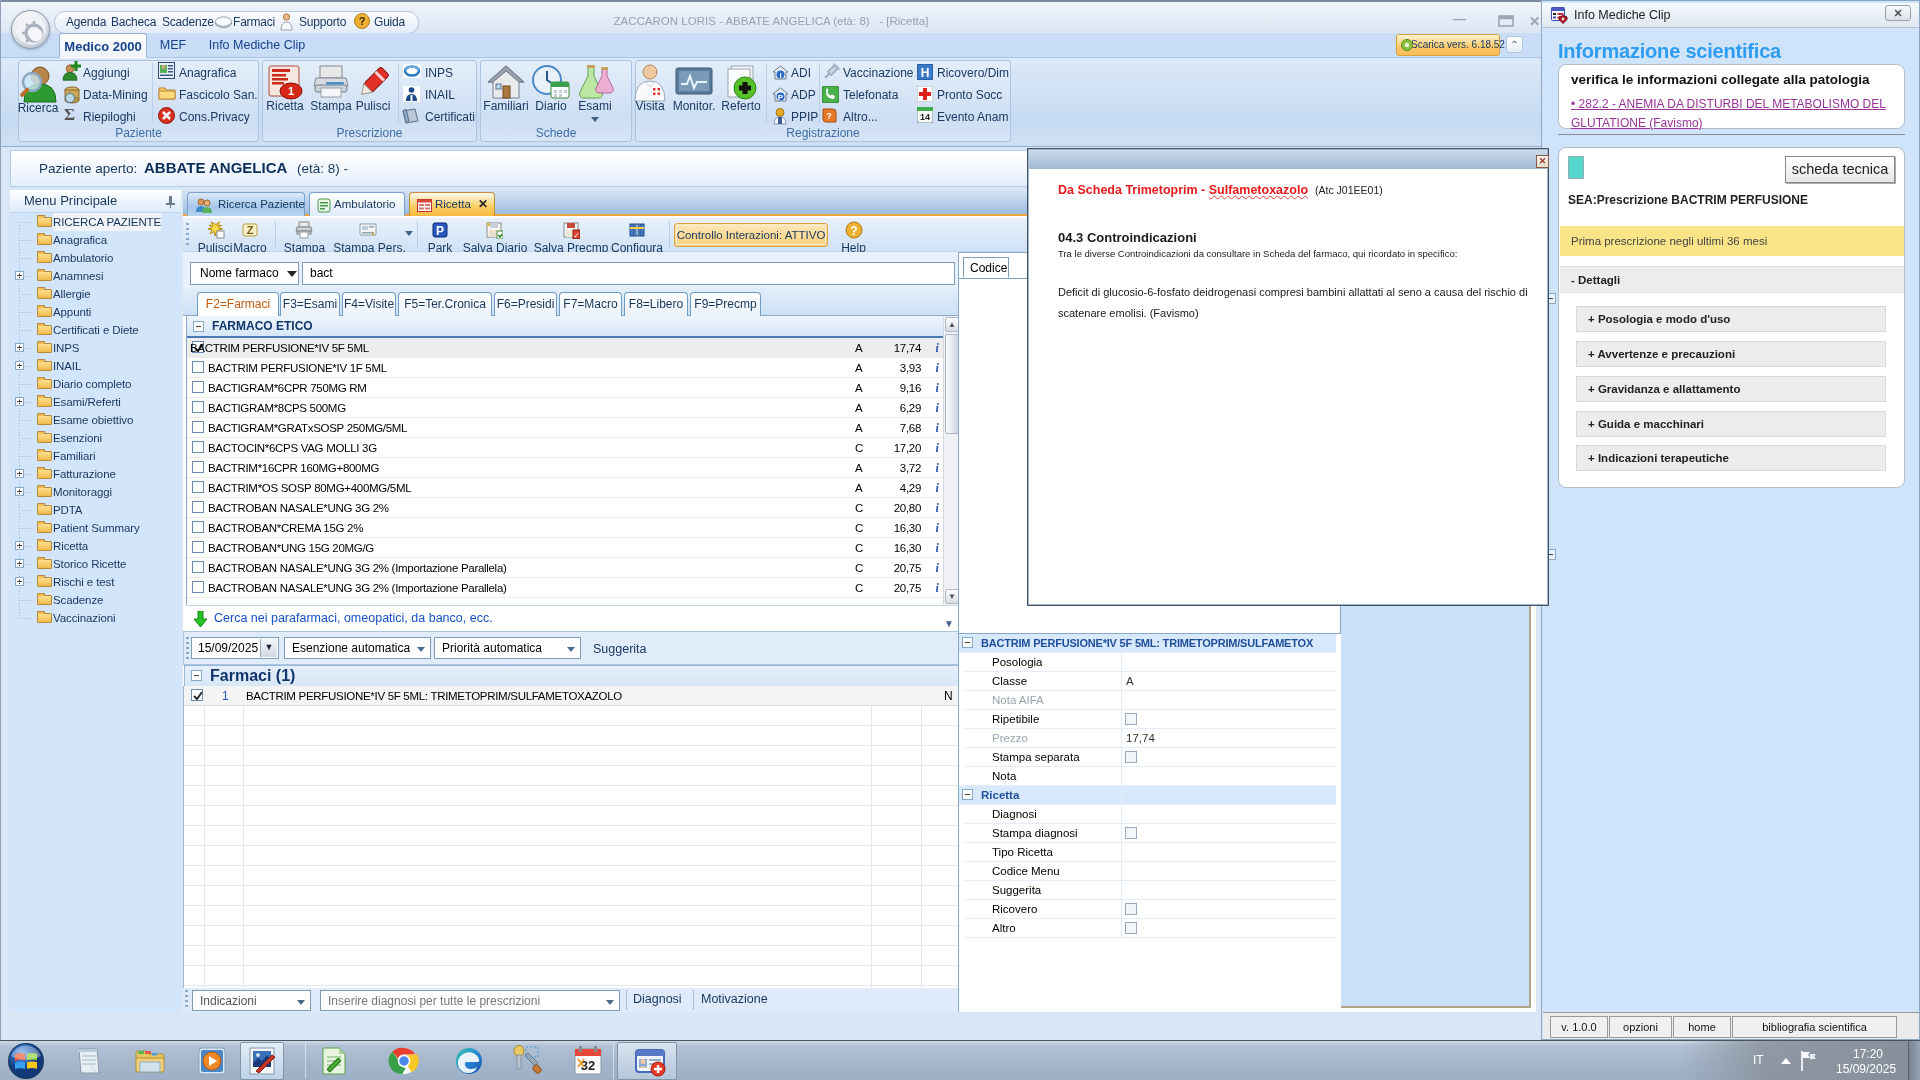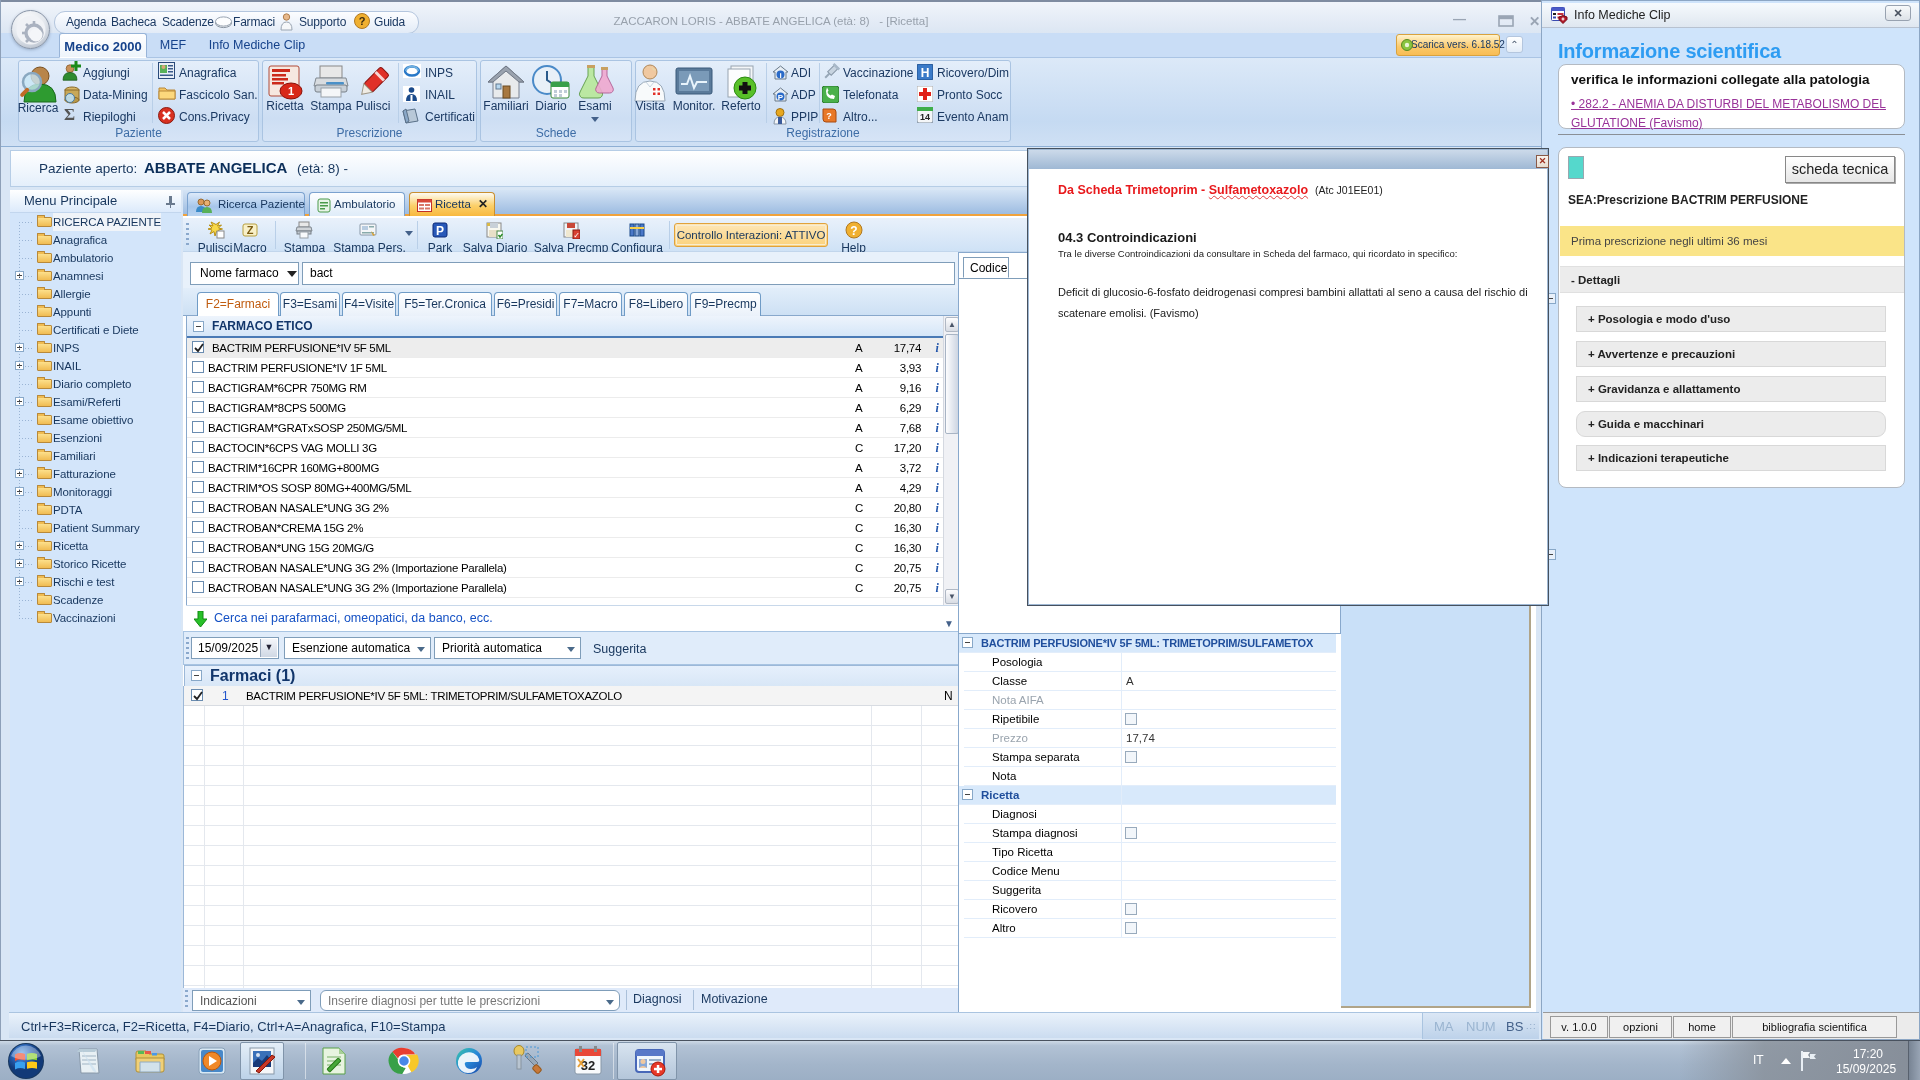--- a/index.html
+++ b/index.html
@@ -620,21 +620,21 @@
         <div class="ftab" style="left:507px;width:71px;">F9=Precmp</div>
       </div>
       <div id="druglist">
         <div id="listheader"><div class="minusbox" style="left:6px;top:5px;"></div><span style="padding-left:25px;">FARMACO ETICO</span></div>
         <div class="drow" style="top:22px;background:#ededed;">
           <div class="cbx" style="background:#fff;">
             <svg width="12" height="12">
               <path d="M2 6 l3 3 l5 -7" stroke="#222" stroke-width="1.8" fill="none"></path>
             </svg>
           </div>
-          <span class="abs" style="left:25px;">BACTRIM PERFUSIONE*IV 5F 5ML</span>
+          <span class="abs" style="left:3px;">BACTRIM PERFUSIONE*IV 5F 5ML</span>
           <span class="abs" style="left:668px;">A</span>
           <span class="abs" style="left:660px;width:74px;text-align:right;">17,74</span>
           <span class="dinfo">i</span>
         </div>
         <div class="drow" style="top:42px;">
           <div class="cbx"></div>
           <span class="abs" style="left:21px;">BACTRIM PERFUSIONE*IV 1F 5ML</span>
           <span class="abs" style="left:668px;">A</span>
           <span class="abs" style="left:660px;width:74px;text-align:right;">3,93</span>
           <span class="dinfo">i</span>
@@ -760,21 +760,21 @@
             </svg>
           </div>
           <span class="abs" style="left:38px;font-size:12px;color:#2255cc;line-height:20px;">1</span>
           <span class="abs" style="left:62px;font-size:11.5px;letter-spacing:-0.3px;color:#000;line-height:20px;">BACTRIM PERFUSIONE*IV 5F 5ML: TRIMETOPRIM/SULFAMETOXAZOLO</span>
           <span class="abs" style="left:760px;font-size:12px;color:#000;line-height:20px;">N</span>
         </div>
       </div>
       <div id="bottomrow">
         <div class="abs" style="left:2px;top:2px;width:3px;height:20px;background:repeating-linear-gradient(#8aa8cc 0 2px, transparent 2px 5px);"></div>
         <div class="wbox drop" style="left:9px;top:2px;width:119px;height:21px;color:#555;"><span style="padding-left:7px;">Indicazioni</span></div>
-        <div class="wbox drop" style="left:137px;top:2px;width:300px;height:21px;color:#777;border-radius:6px;"><span style="padding-left:7px;">Inserire diagnosi per tutte le prescrizioni</span></div>
+        <div class="wbox drop" style="left:137px;top:2px;width:300px;height:21px;color:#777;"><span style="padding-left:7px;">Inserire diagnosi per tutte le prescrizioni</span></div>
         <span class="abs" style="left:450px;top:4px;font-size:12.5px;color:#17365d;">Diagnosi</span>
         <span class="abs" style="left:518px;top:4px;font-size:12.5px;color:#17365d;">Motivazione</span>
         <div class="abs" style="left:443px;top:2px;width:1px;height:20px;background:#aac0da;"></div>
         <div class="abs" style="left:510px;top:2px;width:1px;height:20px;background:#aac0da;"></div>
       </div>
       <div id="codicepane">
         <div id="codicetab">Codice</div>
         <div class="abs" style="left:0;top:25px;width:100%;height:1px;background:#7f9db9;"></div>
       </div>
       <div id="propgrid">
@@ -831,29 +831,20 @@
           <span class="abs" style="left:28px;">Ricovero</span>
           <div class="pcbx"></div>
         </div>
         <div class="prow" style="top:285px;">
           <span class="abs" style="left:28px;">Altro</span>
           <div class="pcbx"></div>
         </div>
         <div class="abs" style="left:162px;top:19px;width:1px;height:285px;background:#e2edfa;"></div>
       </div>
       <div id="backdrop"></div>
-    </div>
-    <div id="statusbar">
-      <span class="abs" style="left:12px;top:6px;">Ctrl+F3=Ricerca, F2=Ricetta, F4=Diario, Ctrl+A=Anagrafica, F10=Stampa</span>
-      <div id="sbright">
-        <span class="abs" style="left:11px;top:6px;color:#9ab4d0;">MA</span>
-        <span class="abs" style="left:43px;top:6px;color:#9ab4d0;">NUM</span>
-        <span class="abs" style="left:83px;top:6px;color:#44618a;">BS</span>
-        <span class="abs" style="left:103px;top:8px;color:#8aa4c4;font-size:9px;letter-spacing:1px;">.::</span>
-      </div>
     </div>
   </div>
 <div id="popup">
     <div id="popuptitle"></div>
     <div class="abs" style="left:30px;top:34px;font-size:12.5px;font-weight:bold;color:#e8191c;">Da Scheda Trimetoprim - <span style="text-decoration:underline;text-decoration-style:wavy;text-decoration-color:#e04040;text-decoration-thickness:1px;">Sulfametoxazolo</span>&nbsp;&nbsp;<span style="font-weight:normal;font-size:10.5px;color:#222;">(Atc J01EE01)</span></div>
     <div class="abs" style="left:30px;top:81px;font-size:13px;font-weight:bold;color:#1a1a1a;">04.3 Controindicazioni</div>
     <div class="abs" style="left:30px;top:99px;font-size:9.5px;color:#1a1a1a;">Tra le diverse Controindicazioni da consultare in Scheda del farmaco, qui ricordato in specifico:</div>
     <div class="abs" style="left:30px;top:133px;width:482px;font-size:11px;color:#1a1a1a;line-height:21px;">Deficit di glucosio-6-fosfato deidrogenasi compresi bambini allattati al seno a causa del rischio di scatenare emolisi. (Favismo)</div>
   </div>
 <div id="popclose" style="left:1536px;top:155px;">✕</div>
@@ -877,21 +868,21 @@
     <div class="abs" style="left:16px;top:133px;width:347px;height:1px;background:#8a8f96;"></div>
     <div class="pbox" style="top:146px;height:341px;">
       <div class="abs" style="left:9px;top:8px;width:16px;height:23px;background:#55d8cc;border:1px solid #98a8b0;"></div>
       <div class="abs" style="left:226px;top:8px;width:110px;height:27px;background:linear-gradient(#ffffff,#e6e6e6);border:1px solid #888;box-shadow:1px 1px 0 #aaa;font-size:14.5px;color:#222;text-align:center;line-height:25px;">scheda tecnica</div>
       <div class="abs" style="left:9px;top:45px;font-size:12px;font-weight:bold;color:#222;">SEA:Prescrizione BACTRIM PERFUSIONE</div>
       <div id="yellowbar">Prima prescrizione negli ultimi 36 mesi</div>
       <div id="dettagli">- Dettagli</div>
       <div class="graybtn" style="top:158px;">+ Posologia e modo d'uso</div>
       <div class="graybtn" style="top:193px;">+ Avvertenze e precauzioni</div>
       <div class="graybtn" style="top:228px;">+ Gravidanza e allattamento</div>
-      <div class="graybtn" style="top:263px;border-radius:9px;">+ Guida e macchinari</div>
+      <div class="graybtn" style="top:263px;">+ Guida e macchinari</div>
       <div class="graybtn" style="top:297px;">+ Indicazioni terapeutiche</div>
     </div>
     <div class="minusbox" style="left:3px;top:292px;background:#e8f0fa;"></div>
     <div class="minusbox" style="left:3px;top:548px;background:#e8f0fa;"></div>
     <div id="pstatus">
       <div class="pscell" style="left:7px;width:58px;">v. 1.0.0</div>
       <div class="pscell" style="left:66px;width:63px;">opzioni</div>
       <div class="pscell" style="left:130px;width:58px;">home</div>
       <div class="pscell" style="left:189px;width:165px;">bibliografia scientifica</div>
     </div>

